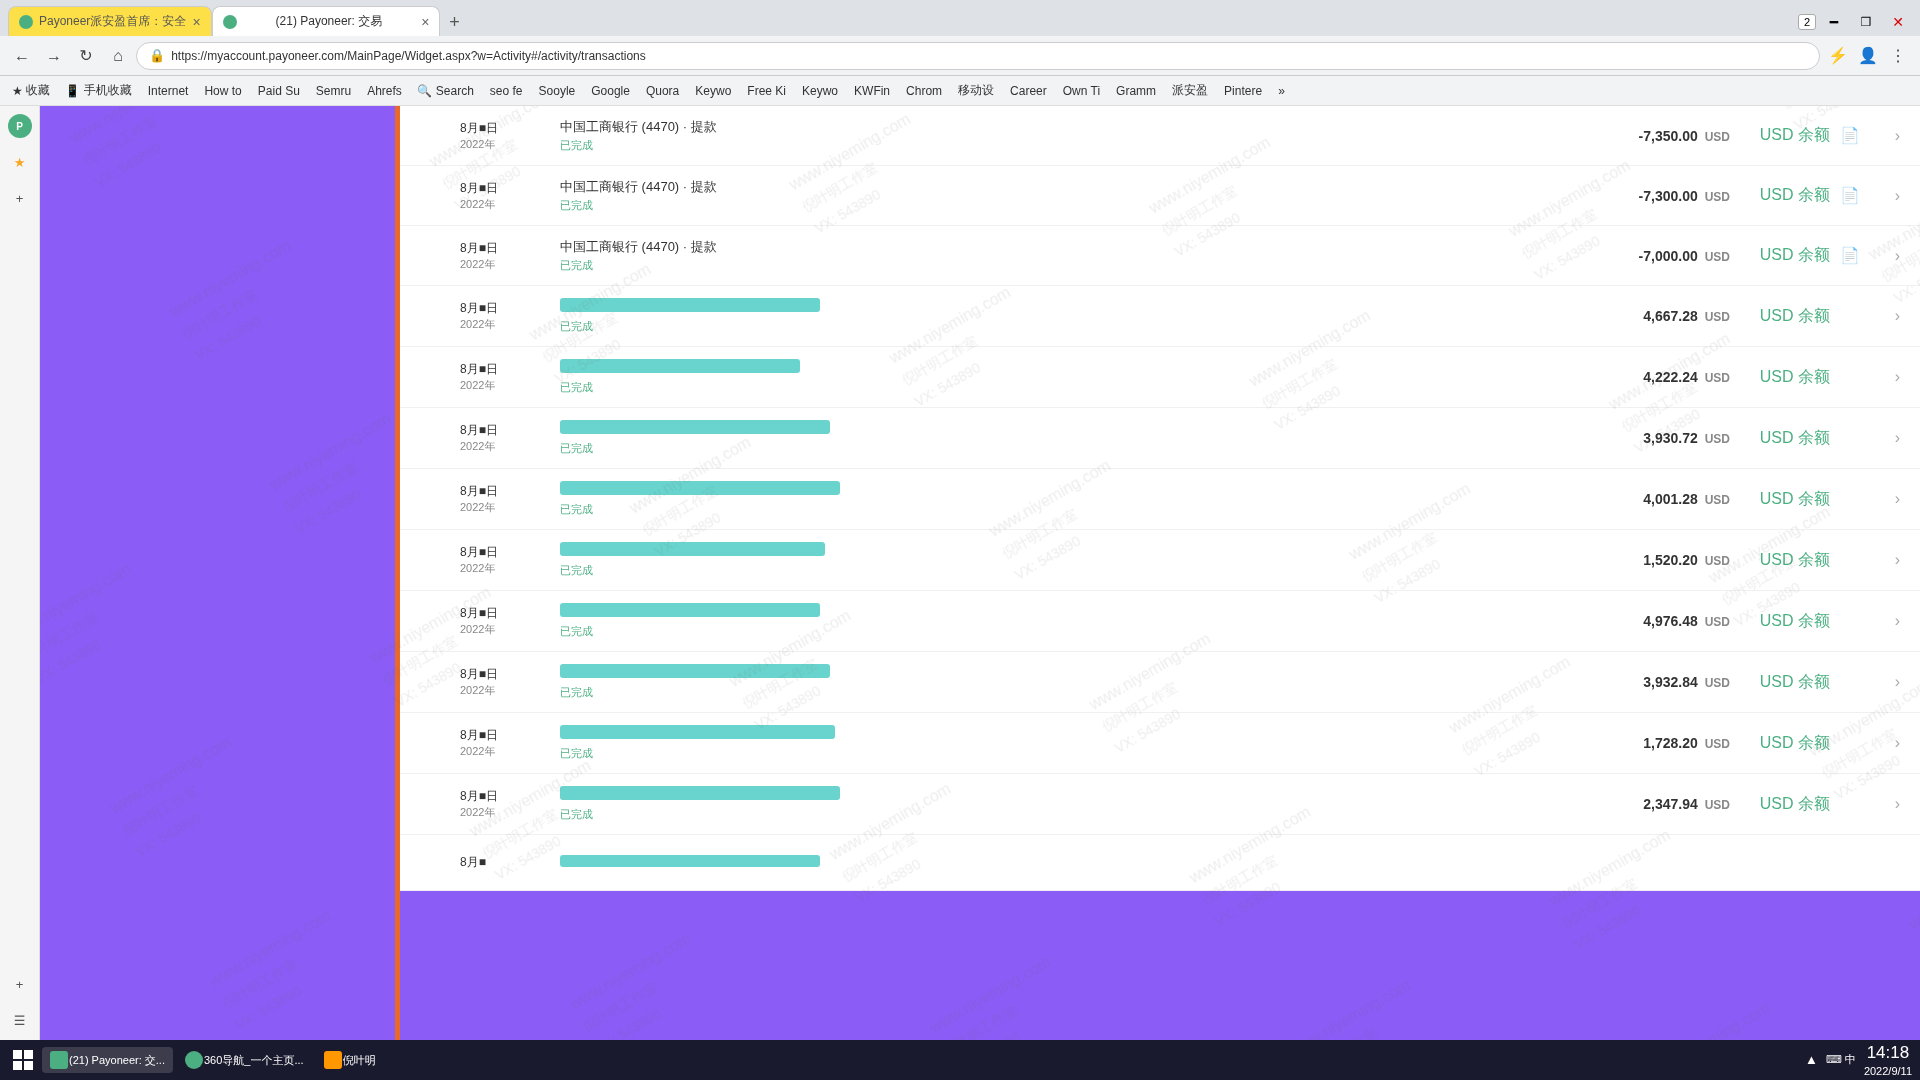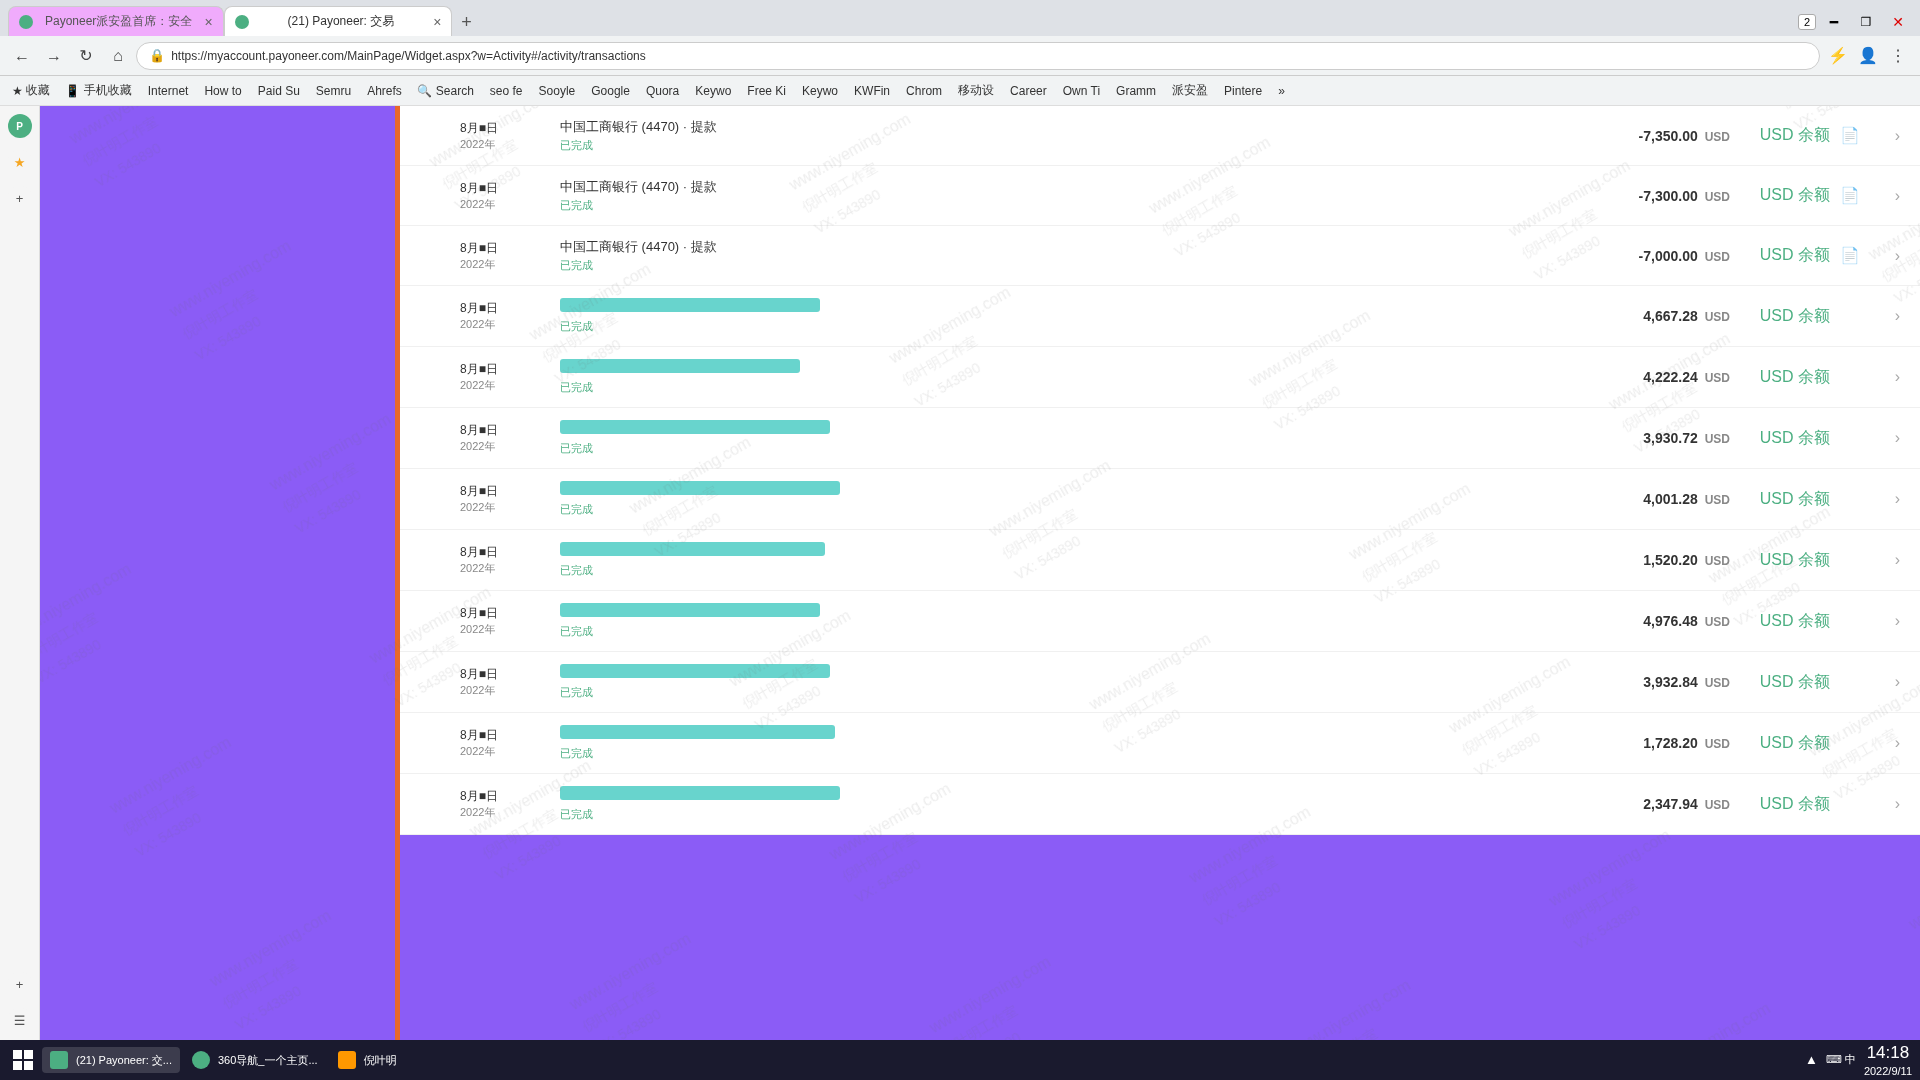--- a/index.html
+++ b/index.html
@@ -2,21 +2,21 @@
 <html><head>
   <meta charset="utf-8">
   <style>
     * { margin: 0; padding: 0; box-sizing: border-box; }
     body { width: 1920px; height: 1080px; overflow: hidden; background: #f0f0f0; font-family: 'Microsoft YaHei', Arial, sans-serif; font-size: 13px; }
 
     
     .browser-window { width: 1920px; height: 1080px; background: #dee1e6; display: flex; flex-direction: column; }
     .tab-bar { height: 36px; background: #dee1e6; display: flex; align-items: flex-end; padding: 0 8px; }
     .tab { height: 30px; min-width: 180px; max-width: 240px; background: #ffffff; border-radius: 8px 8px 0 0; display: flex; align-items: center; padding: 0 10px; gap: 6px; font-size: 12px; color: #333; border: 1px solid #ccc; border-bottom: none; }
-    .tab.inactive { background: #f0abfc; color: #555; gap: 12px; }
+    .tab.inactive { background: #fde047; color: #555; }
     .tab-icon { width: 16px; height: 16px; border-radius: 50%; background: #4CAF82; flex-shrink: 0; }
     .tab-close { margin-left: auto; cursor: pointer; color: #666; font-size: 14px; }
     .new-tab-btn { width: 28px; height: 28px; display: flex; align-items: center; justify-content: center; font-size: 18px; color: #555; cursor: pointer; }
 
     .nav-bar { height: 40px; background: #f1f3f4; display: flex; align-items: center; padding: 0 8px; gap: 4px; border-bottom: 1px solid #ccc; }
     .nav-btn { width: 28px; height: 28px; border: none; background: transparent; cursor: pointer; border-radius: 50%; display: flex; align-items: center; justify-content: center; font-size: 16px; color: #444; }
     .address-bar { flex: 1; height: 28px; background: #fff; border-radius: 14px; border: 1px solid #ccc; display: flex; align-items: center; padding: 0 12px; font-size: 12px; color: #333; gap: 6px; }
     .address-text { flex: 1; font-size: 12px; color: #333; }
     .lock-icon { color: #4CAF82; font-size: 13px; }
     .nav-actions { display: flex; gap: 2px; }
@@ -57,21 +57,21 @@
     .balance-col { width: 100px; text-align: right; font-size: 16px; color: #4CAF82; flex-shrink: 0; }
 
     .icon-col { width: 40px; text-align: center; flex-shrink: 0; }
     .doc-icon { font-size: 16px; color: #aaa; }
 
     .chevron-col { width: 30px; text-align: right; flex-shrink: 0; }
     .chevron { font-size: 16px; color: #aaa; cursor: pointer; }
 
     
     .taskbar { height: 40px; background: #1a1a2e; display: flex; align-items: center; padding: 0 8px; gap: 4px; }
-    .taskbar-item { display: flex; align-items: center; gap: 8px; padding: 4px 8px; border-radius: 4px; cursor: pointer; color: #fff; font-size: 11px; }
+    .taskbar-item { display: flex; align-items: center; gap: 1px; padding: 4px 8px; border-radius: 4px; cursor: pointer; color: #fff; font-size: 11px; }
   </style>
 </head>
 <body>
 
 <div class="browser-window">
 
   <div class="tab-bar">
     <div class="tab inactive">
       <div class="tab-icon" style="background:#4CAF82;width:14px;height:14px;border-radius:50%;"></div>
       <span style="font-size:12px;overflow:hidden;white-space:nowrap;max-width:160px;">Payoneer派安盈首席：安全</span>
@@ -455,20 +455,28 @@
             <span>2,347.94</span>
             <span class="amount-currency">USD</span>
           </div>
           <div class="balance-col">USD 余额</div>
           <div class="icon-col"></div>
           <div class="chevron-col">
             <span class="chevron">›</span>
           </div>
         </div>
 
+        <div class="transaction-row" style="height:40px;overflow:hidden;">
+          <div class="date-col">
+            <div class="date-month">8月■</div>
+          </div>
+          <div class="desc-col">
+            <div class="redacted-bar" style="width:260px;height:12px;"></div>
+          </div>
+        </div>
 
       </div>
     </div>
   </div>
 
   <div class="taskbar" style="height:40px;background:#1a1a2e;display:flex;align-items:center;padding:0 8px;gap:4px;">
     <div style="width:30px;height:30px;display:flex;align-items:center;justify-content:center;cursor:pointer;">
       <svg width="20" height="20" viewBox="0 0 20 20" fill="#fff">
           <rect x="0" y="0" width="9" height="9"></rect>
           <rect x="11" y="0" width="9" height="9"></rect>

